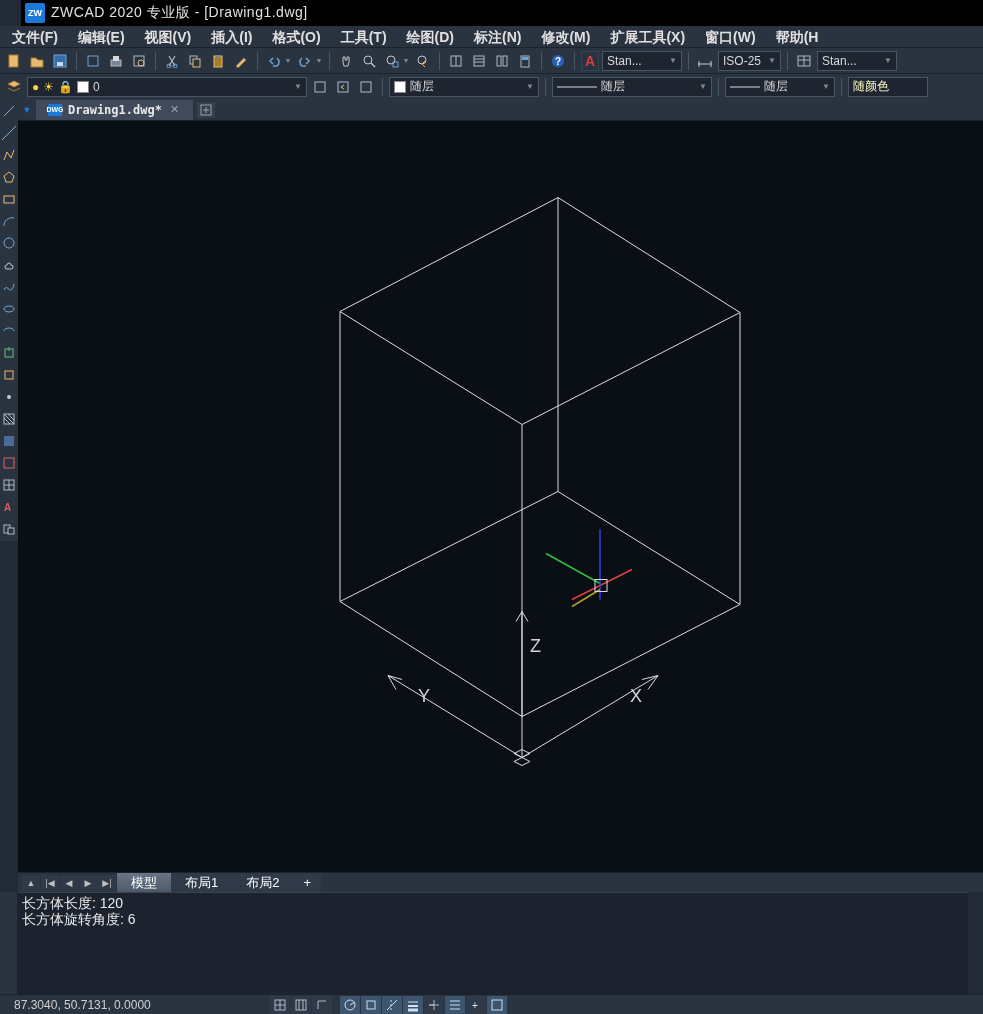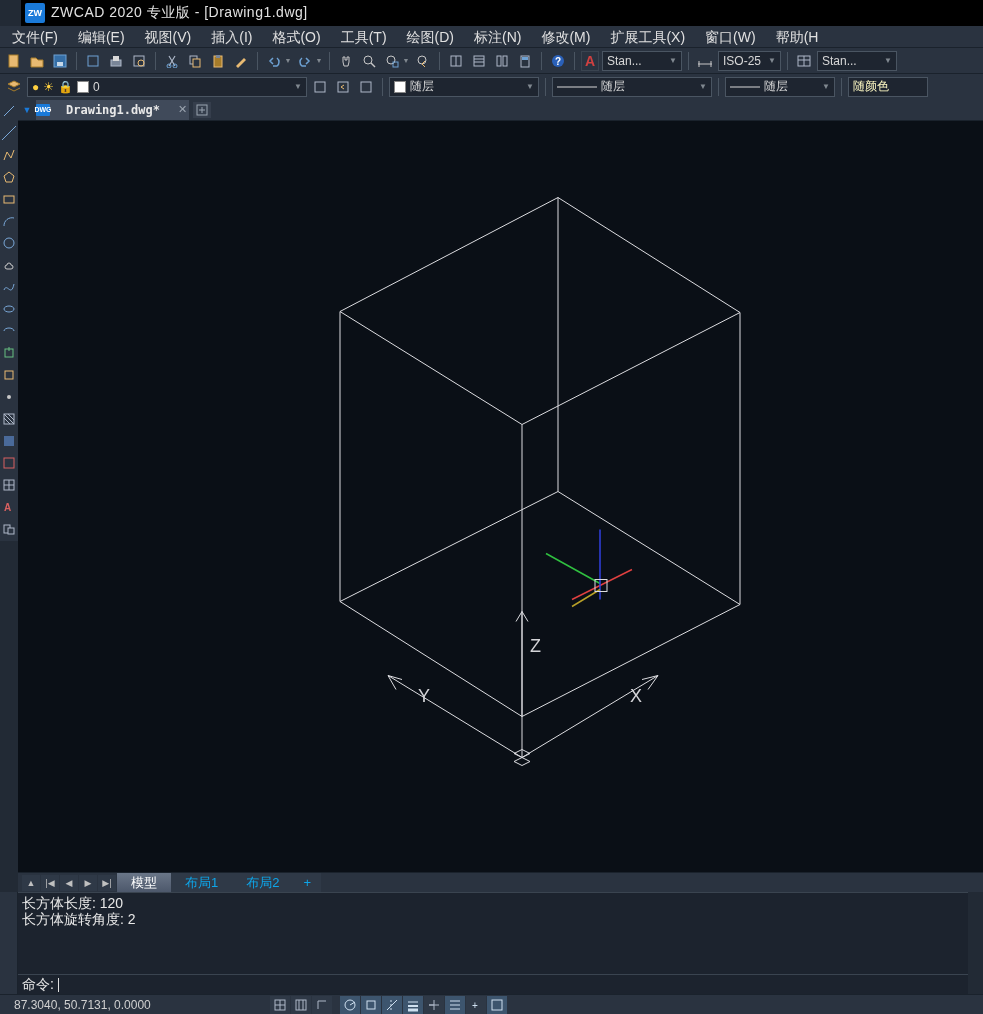--- a/index.html
+++ b/index.html
@@ -3,61 +3,61 @@
 <meta charset="utf-8">
 <style>
   * { margin:0; padding:0; box-sizing:border-box; font-family:"Microsoft YaHei","SimSun",Arial,sans-serif; user-select:none; }
   body { width:983px; height:1014px; background:#222a35; color:#d0d0d0; font-size:12px; overflow:hidden; position:relative; }
 
   
   .titlebar { height:26px; background:#000000; display:flex; align-items:center; padding:0 4px; gap:6px;margin-left:21px; }
   .app-icon { width:20px; height:20px; background:#1a7ad9; display:flex; align-items:center; justify-content:center; color:#fff; font-size:9px; font-weight:bold; border-radius:2px;}
   .title-text { color:#e0e0e0; font-size:14px; letter-spacing:.5px;}
   
-  .menubar { height:22px; background:#2a3340; display:flex; align-items:center; border-bottom:1px solid #1a222c; padding-left:2px;}
+  .menubar { height:22px; background:#2a3340; display:flex; align-items:center; border-bottom:1px solid #1a222c; padding-left:2px;font-weight:bold;}
   .menu-item { padding:0 10px; height:22px; line-height:22px; font-size:14px; color:#e0e0e0; cursor:default; white-space:nowrap;}
   
   .toolrow { height:26px; background:#2a3340; display:flex; align-items:center; border-bottom:1px solid #1a222c; padding:0 4px; gap:3px; overflow:hidden;}
   .tbtn { width:20px; height:20px; display:flex; align-items:center; justify-content:center; border-radius:2px; cursor:default;}
   .tbtn svg { display:block;}
   .sep { width:1px; height:18px; background:#4a5562; margin:0 3px;}
   .drop-arrow{width:8px;height:20px;display:flex;align-items:center;justify-content:center;color:#808890;font-size:7px;}
   .combo { height:20px; background:#1e2530; border:1px solid #4a5562; display:flex; align-items:center; padding:0 4px; font-size:12px; color:#d8d8d8; gap:4px;}
   .combo .cswatch{width:12px;height:12px;}
   .combo .carrow{margin-left:auto;font-size:8px;color:#808890;}
   .a-letter{width:18px;height:20px;display:flex;align-items:center;justify-content:center;color:#d04040;font-weight:bold;font-size:14px;border:1px solid #3a4450;}
   .tool-icon-wrap{display:flex;align-items:center;}
 
   
   .lefttools { position:absolute; left:0; top:99px; width:18px; background:#2a3340; display:flex; flex-direction:column; align-items:center; gap:6px; padding:4px 0; z-index:3;}
   .ltbtn { width:16px; height:16px; display:flex; align-items:center; justify-content:center; cursor:default;}
 
   
   .doctabbar { position:absolute; left:18px; top:99px; right:0; height:22px; background:#2a3340; display:flex; align-items:center; padding-left:2px; border-bottom:1px solid #1a222c; z-index:2;}
   .flag-nav{width:14px;height:14px;display:flex;align-items:center;justify-content:center;color:#1a7ad9;font-size:9px;}
-  .doctab { display:flex; align-items:center; height:20px; background:#353e4c; padding:0 0; gap:16px; margin-left:2px;}
+  .doctab { display:flex; align-items:center; height:20px; background:#353e4c; padding:0 12px; gap:6px; margin-left:2px;}
   .doctab.active{background:#404a5a;}
   .doctab .dicon{width:14px;height:12px;background:#1a7ad9;border-radius:1px;display:flex;align-items:center;justify-content:center;font-size:7px;color:#fff;font-weight:bold;}
   .doctab .dname{font-family:"SimSun","NSimSun",monospace;font-size:12px;color:#e8e8e8;font-weight:bold;}
   .doctab .dclose{color:#9aa4b0;font-size:11px;padding:0 2px;}
   .newtab{width:18px;height:16px;background:#353e4c;margin-left:4px;display:flex;align-items:center;justify-content:center;color:#9aa4b0;}
 
   
   .viewport { position:absolute; left:18px; top:121px; right:0; bottom:142px; background:#0a0f16; overflow:hidden;}
   .viewport svg { position:absolute; inset:0; }
 
   
   .layouttabs { position:absolute; left:18px; right:0; bottom:122px; height:20px; background:#2a3340; display:flex; align-items:center; padding:0 4px; gap:0; border-top:1px solid #1a222c;}
   .nav-btn { width:18px; height:16px; background:#2f3947; display:flex; align-items:center; justify-content:center; margin-right:1px; color:#c0c0c0; font-size:9px;}
-  .ltab { height:20px; padding:0 14px; display:flex; align-items:center; font-size:13px; color:#0ea5e9; background:#2f3947;}
+  .ltab { height:20px; padding:0 14px; display:flex; align-items:center; font-size:13px; color:#ffffff; background:#2f3947;}
   .ltab.active{ background:linear-gradient(#6a7688,#4b566a); color:#fff;}
   .ltab.plus{padding:0 10px;}
 
   
-  .cmdarea { position:absolute; left:0; right:15px; bottom:20px; height:102px; background:#1c232e; display:flex; flex-direction:column; font-family:"SimSun","NSimSun",monospace;}
+  .cmdarea { position:absolute; left:0; right:15px; bottom:20px; height:102px; background:#1c232e; display:flex; flex-direction:row; font-family:"SimSun","NSimSun",monospace;}
   .cmdhist { flex:1; padding:2px 6px; font-size:14px; color:#e8e8e8; line-height:16px; border-top:1px solid #3a4450;overflow:hidden;}
   .cmdline { height:20px; border-top:1px solid #3a4450; display:flex; align-items:center; padding:0 6px; gap:4px;}
   .cmdprompt{ color:#e8e8e8; font-size:14px;}
   .cmdcaret{ width:1px; height:14px; background:#e0e0e0;}
   .cmd-left-strip{position:absolute;left:0;top:0;bottom:0;width:18px;background:#2a3340;border-right:1px solid #1a222c;}
   .cmdhist, .cmdline{padding-left:22px;}
 
   
   .statusbar { position:absolute; left:0; right:0; bottom:0; height:20px; background:#2a3340; display:flex; align-items:center; font-size:12px; color:#d0d0d0; border-top:1px solid #1a222c;}
   .coords{ padding:0 14px; min-width:170px;}
@@ -504,25 +504,21 @@
   <div class="ltab active">模型</div>
   <div class="ltab">布局1</div>
   <div class="ltab">布局2</div>
   <div class="ltab plus">+</div>
 </div>
 
 <div class="cmdarea">
   <div class="cmd-left-strip"></div>
   <div class="cmdhist">
     <div>长方体长度:  120</div>
-    <div>长方体旋转角度:  2</div>
-  </div>
-  <div class="cmdline">
-    <span class="cmdprompt">命令:</span>
-    <span class="cmdcaret"></span>
+    <div>长方体旋转角度:  6</div>
   </div>
 </div>
 
 <div class="statusbar">
   <div class="coords">87.3040, 50.7131, 0.0000</div>
   <div class="status-btns">
     <div class="stbtn toggle">
         <svg width="14" height="14">
           <rect x="2" y="2" width="10" height="10" fill="none" stroke="#aeb8c8"></rect>
           <line x1="2" y1="7" x2="12" y2="7" stroke="#aeb8c8"></line>

